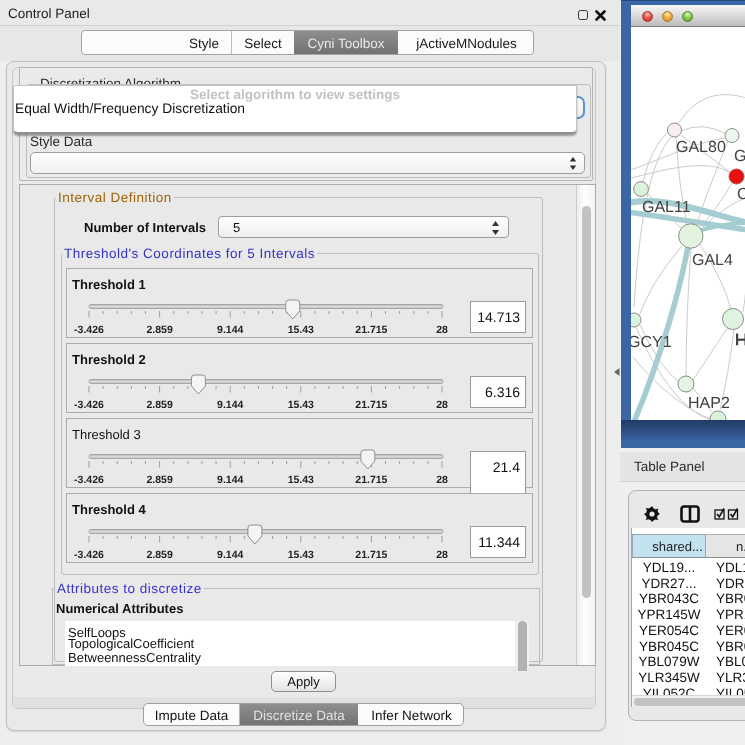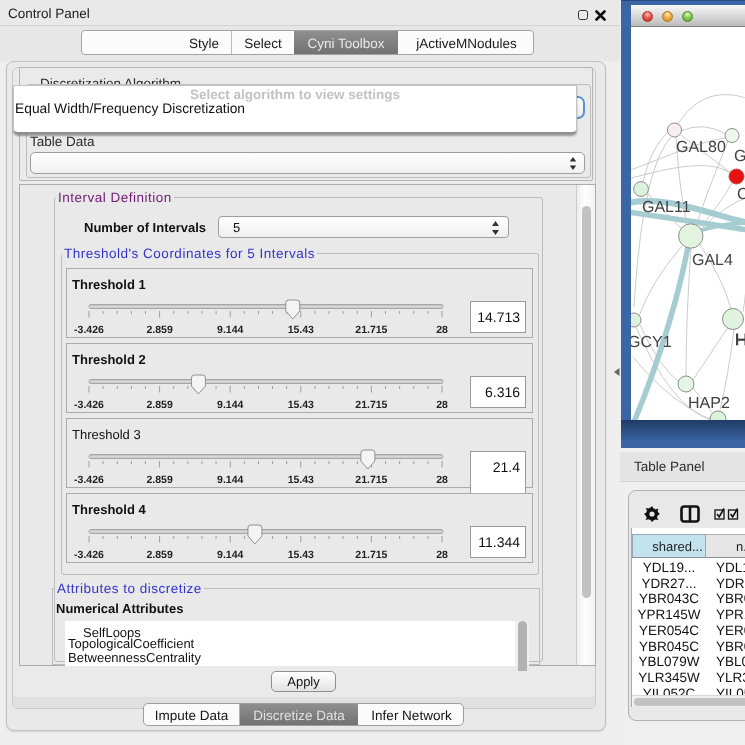--- a/index.html
+++ b/index.html
@@ -31,37 +31,37 @@
 <div class="abs" style="left:12px;top:67px;width:584px;height:642px;background:#eaeaea;border:1px solid #c9c9c9;border-radius:6px;overflow:hidden;">
     <div class="abs" style="left:0;top:629px;width:584px;height:13px;background:#e0e0e0;"></div>
   </div>
 
 <div class="abs" style="left:19px;top:67px;width:574px;height:114px;border:1px solid #b5b5b5;border-radius:2px;"></div>
 <div class="abs" style="left:40px;top:76px;font-size:13.5px;color:#2a2a2a;">Discretization Algorithm</div>
 <div class="abs" style="left:26px;top:84px;width:565px;height:94px;border:1px solid #bdbdbd;border-radius:3px;"></div>
 
 <div class="abs" style="left:558px;top:96px;width:27px;height:23px;border:2.5px solid #5b93cf;border-radius:7px;background:linear-gradient(#fdfdfd,#ececec);"></div>
 
-<div class="abs" style="left:30px;top:134px;font-size:13.5px;color:#2a2a2a;">Table Data</div>
+<div class="abs" style="left:30px;top:134px;font-size:13.5px;color:#2a2a2a;">Style Data</div>
 
 <div class="abs" style="left:30px;top:152px;width:555px;height:22px;background:linear-gradient(#ffffff,#f0f0f0);border:1px solid #9e9e9e;border-radius:5px;">
   <div class="abs" style="left:13px;top:12px;font-size:13.5px;color:#111;margin-top:44px;">galFiltered.sif default node</div>
   <svg class="abs" style="right:7px;top:4px" width="8" height="13" viewBox="0 0 8 13">
       <path d="M4 0 L7.2 4.4 L0.8 4.4 Z" fill="#2e2e2e"></path>
       <path d="M4 13 L7.2 8.6 L0.8 8.6 Z" fill="#2e2e2e"></path>
     </svg>
 </div>
 
 <div class="abs" style="left:19px;top:184px;width:577px;height:482px;border:1px solid #ababab;background:#e9e9e9;overflow:hidden;">
   <div class="abs" style="right:0;top:0;width:19px;height:480px;background:linear-gradient(90deg,#ededed,#ffffff 45%,#f2f2f2);border-left:1px solid #cccccc;"></div>
   <div class="abs" style="right:4.5px;top:21px;width:8.5px;height:392px;background:#c2c2c2;border-radius:5px;"></div>
 </div>
 
 <div class="abs" style="left:54px;top:197px;width:489px;height:465px;border:1px solid #bdbdbd;border-radius:3px;"></div>
-<div class="abs" style="left:56px;top:190px;font-size:13.5px;letter-spacing:0.5px;color:#701a75;background:#e9e9e9;padding:0 2px;">Interval Definition</div>
+<div class="abs" style="left:56px;top:190px;font-size:13.5px;letter-spacing:0.5px;color:#a16207;background:#e9e9e9;padding:0 2px;">Interval Definition</div>
 
 <div class="abs" style="left:84px;top:220px;font-size:13px;font-weight:bold;color:#111;">Number of Intervals</div>
 <div class="abs" style="left:218px;top:216px;width:291px;height:22px;background:linear-gradient(#ffffff,#efefef);border:1px solid #9e9e9e;border-radius:4px;">
   <div class="abs" style="left:14px;top:3px;font-size:13px;color:#111;">5</div>
   <svg class="abs" style="right:8px;top:4px" width="9" height="14" viewBox="0 0 9 14">
       <path d="M4.5 0 L8 5 L1 5 Z" fill="#333"></path>
       <path d="M4.5 14 L8 9 L1 9 Z" fill="#333"></path>
     </svg>
 </div>
 
@@ -232,21 +232,21 @@
           <stop offset="0.5" stop-color="#d9d9d9"></stop>
           <stop offset="1" stop-color="#c2c2c2"></stop>
         </linearGradient>
       </defs>
     </svg></div>
 
 <div class="abs" style="left:52px;top:588px;width:488px;height:77px;border:1px solid #bdbdbd;border-top:1px solid #bdbdbd;"></div>
 <div class="abs" style="left:55px;top:581px;font-size:13.5px;letter-spacing:0.5px;color:#3434cc;background:#e9e9e9;padding:0 2px;">Attributes to discretize</div>
 <div class="abs" style="left:56px;top:601px;font-size:13px;font-weight:bold;color:#111;">Numerical Attributes</div>
 <div class="abs" style="left:65px;top:621px;width:450px;height:45px;background:#fff;overflow:hidden;font-size:13px;color:#111;">
-  <div style="padding:4px 0 0 18px;height:14.6px;">SelfLoops</div>
+  <div style="padding:4px 0 0 3px;height:14.6px;">SelfLoops</div>
   <div style="padding-left:3px;height:14.6px;">TopologicalCoefficient</div>
   <div style="padding-left:3px;height:14.6px;">BetweennessCentrality</div>
 </div>
 <div class="abs" style="left:515px;top:621px;width:14px;height:45px;background:#f0f0f0;"></div>
 <div class="abs" style="left:517.5px;top:621px;width:9px;height:50px;background:#b2b2b2;border-radius:5px 5px 0 0;"></div>
 
 <div class="abs" style="left:271px;top:671px;width:65px;height:21px;background:linear-gradient(#ffffff,#e3e3e3);border:1px solid #8f8f8f;border-radius:5px;text-align:center;font-size:13px;color:#111;padding-top:2px;">Apply</div>
 
 <div class="abs" style="left:143px;top:703px;width:321px;height:23px;background:#fbfbfb;border:1px solid #9e9e9e;border-radius:5px;overflow:hidden;font-size:13.5px;color:#141414;z-index:5;">
   <div class="abs" style="left:0;top:0;width:96px;height:23px;border-right:1px solid #b5b5b5;text-align:center;padding-top:4px;">Impute Data</div>

